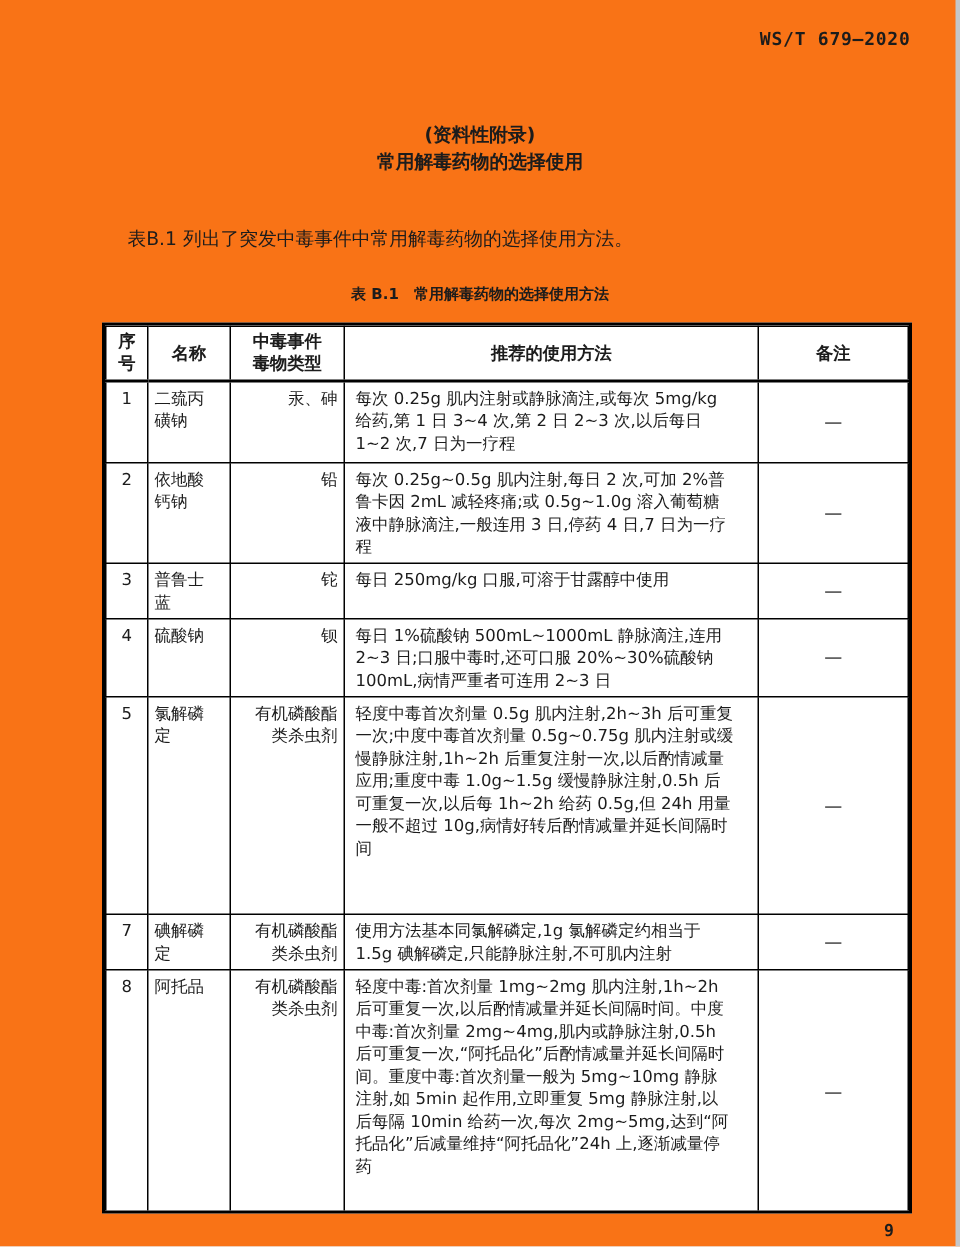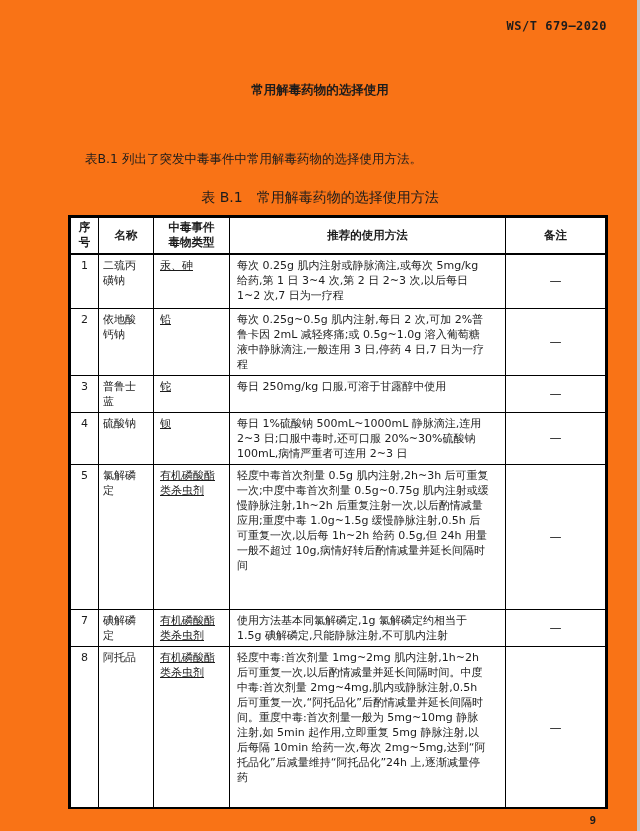--- a/index.html
+++ b/index.html
@@ -18,54 +18,55 @@
   .heading-block div{font-weight:700;}
   .appendix-label{font-size:13px;line-height:19px;white-space:pre;}
   .appendix-type{font-size:12.5px;line-height:18px;}
   .appendix-title{font-size:12.5px;line-height:18px;}
   .intro{
     position:absolute;top:150px;left:60px;width:512px;margin:0;
     font-size:12.5px;line-height:17px;text-indent:2em;
   }
   .table-caption{
     position:absolute;top:189px;left:0;width:640px;text-align:center;
-    font-size:14px;font-weight:400;white-space:pre;
+    font-size:10px;font-weight:700;white-space:pre;
   }
   .table-wrap{
     position:absolute;left:68px;top:215px;width:540px;height:594px;
     border:2px solid #000;box-sizing:border-box;overflow:hidden;background:#fff;
   }
   table{border-collapse:collapse;table-layout:fixed;width:100%;}
   th,td{border:1px solid #000;box-sizing:border-box;}
   thead tr{height:36px;}
   th{
     font-size:11.5px;font-weight:700;text-align:center;vertical-align:middle;
     white-space:pre-line;line-height:15px;padding:2px 1px;
   }
   thead th{border-bottom:2px solid #000;}
   td{font-size:11px;line-height:15px;padding:3px 4px;vertical-align:top;white-space:pre-line;}
   td.col-no{text-align:center;}
   td.col-name{}
-  td.col-type{text-align:left;padding-left:6px;text-decoration:underline;}
+  td.col-type{text-align:right;padding-left:6px;}
   td.col-method{text-align:left;padding-left:7px;padding-right:16px;}
   td.col-note{text-align:center;vertical-align:middle;font-size:12px;}
   .page-number{
     position:absolute;top:814px;right:44px;
     font-family:"DejaVu Sans Mono","Liberation Mono",monospace;
     font-size:11px;font-weight:700;
   }
 </style>
 </head>
 <body>
 
 <div class="page">
 
   <div class="doc-number">WS/T 679—2020</div>
 
   <div class="heading-block">
+    <div class="appendix-type">(资料性附录)</div>
     <div class="appendix-title">常用解毒药物的选择使用</div>
   </div>
 
   <p class="intro">表B.1 列出了突发中毒事件中常用解毒药物的选择使用方法。</p>
 
   <div class="table-caption">表 B.1　常用解毒药物的选择使用方法</div>
 
   <div class="table-wrap">
     <table>
       <colgroup>

